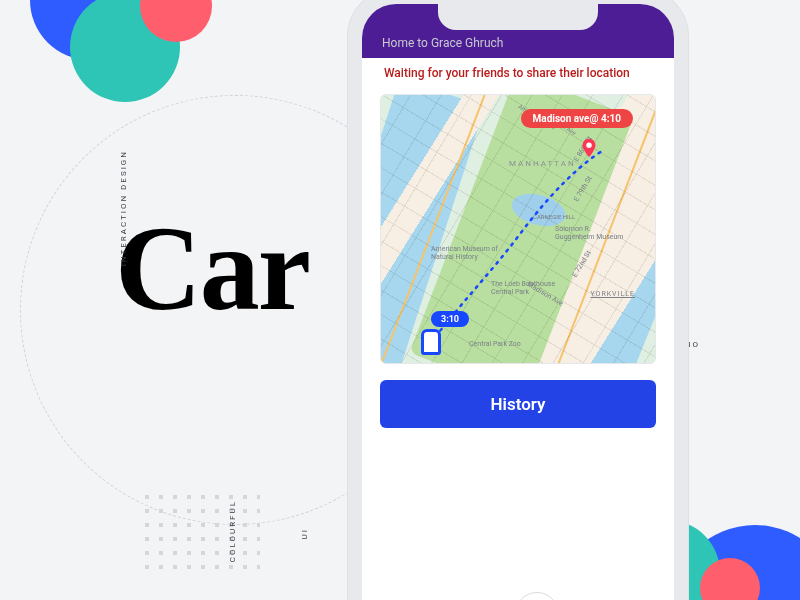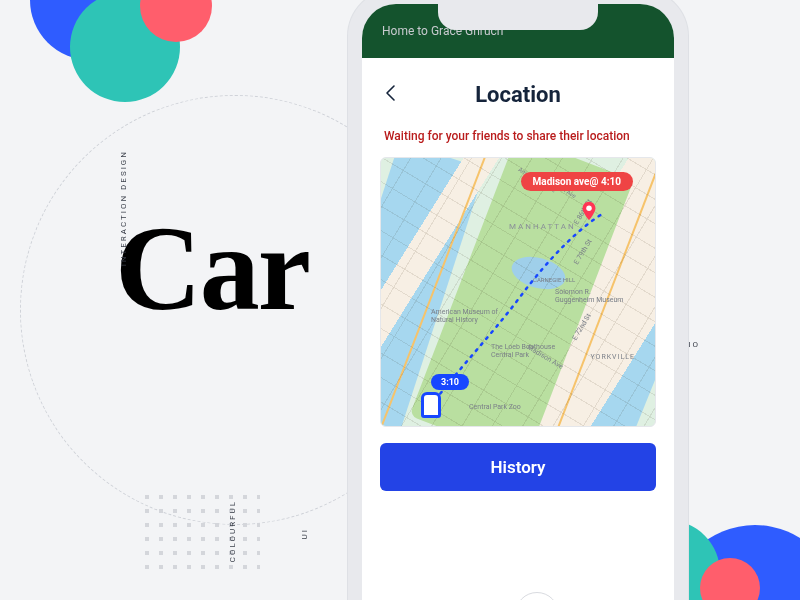--- a/index.html
+++ b/index.html
@@ -31,21 +31,21 @@
   
   .dotgrid { position: absolute; left: 140px; top: 490px; width: 120px; height: 80px;
     background-image: radial-gradient(#d4d6db 2.2px, transparent 2.2px);
     background-size: 14px 14px; }
 
   
   .phone { position: absolute; left: 348px; top: -10px; width: 340px; height: 700px; background: #e8e9ed; border-radius: 46px; padding: 14px; box-shadow: 0 0 0 1px #dee0e5; }
   .notch { position: absolute; top: 14px; left: 50%; transform: translateX(-50%); width: 160px; height: 26px; background: #e8e9ed; border-radius: 0 0 18px 18px; z-index: 5; }
   .screen { width: 100%; height: 100%; background: #fff; border-radius: 34px; overflow: hidden; position: relative; }
 
-  .statusline { height: 54px; background: #14532d; display: flex; align-items: flex-end; padding: 0 20px 20px; font-size: 12px; color: #c8cacf; }
+  .statusline { height: 54px; background: #4c1d95; display: flex; align-items: flex-end; padding: 0 20px 8px; font-size: 12px; color: #c8cacf; }
 
   .app-header { display: flex; align-items: center; justify-content: center; position: relative; padding: 24px 20px 14px; }
   .app-header h1 { font-size: 22px; font-weight: 700; color: #15243b; }
   .back { position: absolute; left: 20px; top: 26px; width: 18px; height: 18px; }
 
   .sub { font-size: 12px; color: #b91c1c; padding: 8px 22px 10px; font-weight: 500; }
 
   .map { margin: 4px 18px 0; height: 270px; border: 1px solid #e5e7eb; border-radius: 6px; position: relative; overflow: hidden; background: #dff0e2; }
   .water-left { position: absolute; left: -30px; top: -10px; width: 90px; height: 300px; background: #a6d7ef; transform: rotate(18deg); }
   .water-right { position: absolute; right: -30px; top: -10px; width: 80px; height: 300px; background: #a6d7ef; transform: rotate(22deg); }
@@ -60,21 +60,21 @@
   .hwy { position: absolute; width: 2px; height: 340px; background: #f6c36b; transform: rotate(21deg); }
   .hwy.h1 { left: 45px; top: -20px; }
   .hwy.h2 { right: 50px; top: -20px; }
   .maptext { position: absolute; font-size: 7px; color: #7a7f88; white-space: nowrap; }
   .mt-manh { left: 128px; top: 64px; letter-spacing: 2px; font-size: 8px; color: #8a8f98; }
   .mt-mus1 { left: 50px; top: 150px; }
   .mt-mus2 { right: 30px; top: 130px; text-align: left; }
   .mt-boat { left: 110px; top: 185px; }
   .mt-carn { left: 152px; top: 118px; font-size: 6px; }
   .mt-zoo  { left: 88px; top: 245px; }
-  .mt-york { right: 20px; top: 195px; font-size: 7px; letter-spacing: 1px; }
+  .mt-york { right: 20px; top: 195px; font-size: 7px; letter-spacing: 1px; text-decoration: underline; }
   .mt-st1  { right: 58px; top: 50px; transform: rotate(-59deg); }
   .mt-st2  { right: 58px; top: 90px; transform: rotate(-59deg); }
   .mt-st3  { right: 58px; top: 165px; transform: rotate(-59deg); }
   .mt-ave  { right: 90px; top: 195px; transform: rotate(31deg); }
   .mt-ave2 { left: 135px; top: 18px; transform: rotate(31deg); font-size:6px;}
   .mt-ave3 { left: 160px; top: 25px; transform: rotate(31deg); font-size:6px;}
 
   .route { position: absolute; inset: 0; pointer-events: none; }
 
   .pill { position: absolute; padding: 4px 12px; border-radius: 14px; font-size: 10px; font-weight: 700; color: #fff; }
@@ -108,28 +108,20 @@
 <div class="hlabel author">OHNY VINO</div>
 
 <div class="phone">
   <div class="notch"></div>
   <div class="screen">
 
     <div class="statusline">
       <span>Home to Grace Ghruch</span>
     </div>
 
-    <div class="app-header">
-      <span class="back">
-        <svg viewBox="0 0 18 18">
-            <path d="M12 2 L5 9 L12 16" fill="none" stroke="#15243b" stroke-width="1.6" stroke-linecap="round" stroke-linejoin="round"></path>
-          </svg>
-      </span>
-      <h1>Location</h1>
-    </div>
 
     <div class="sub">Waiting for your friends to share their location</div>
 
     <div class="map">
       <div class="water-left"></div>
       <div class="water-right"></div>
       <div class="land"></div>
       <div class="park"></div>
       <div class="lake"></div>
       <div class="hwy h1"></div>

